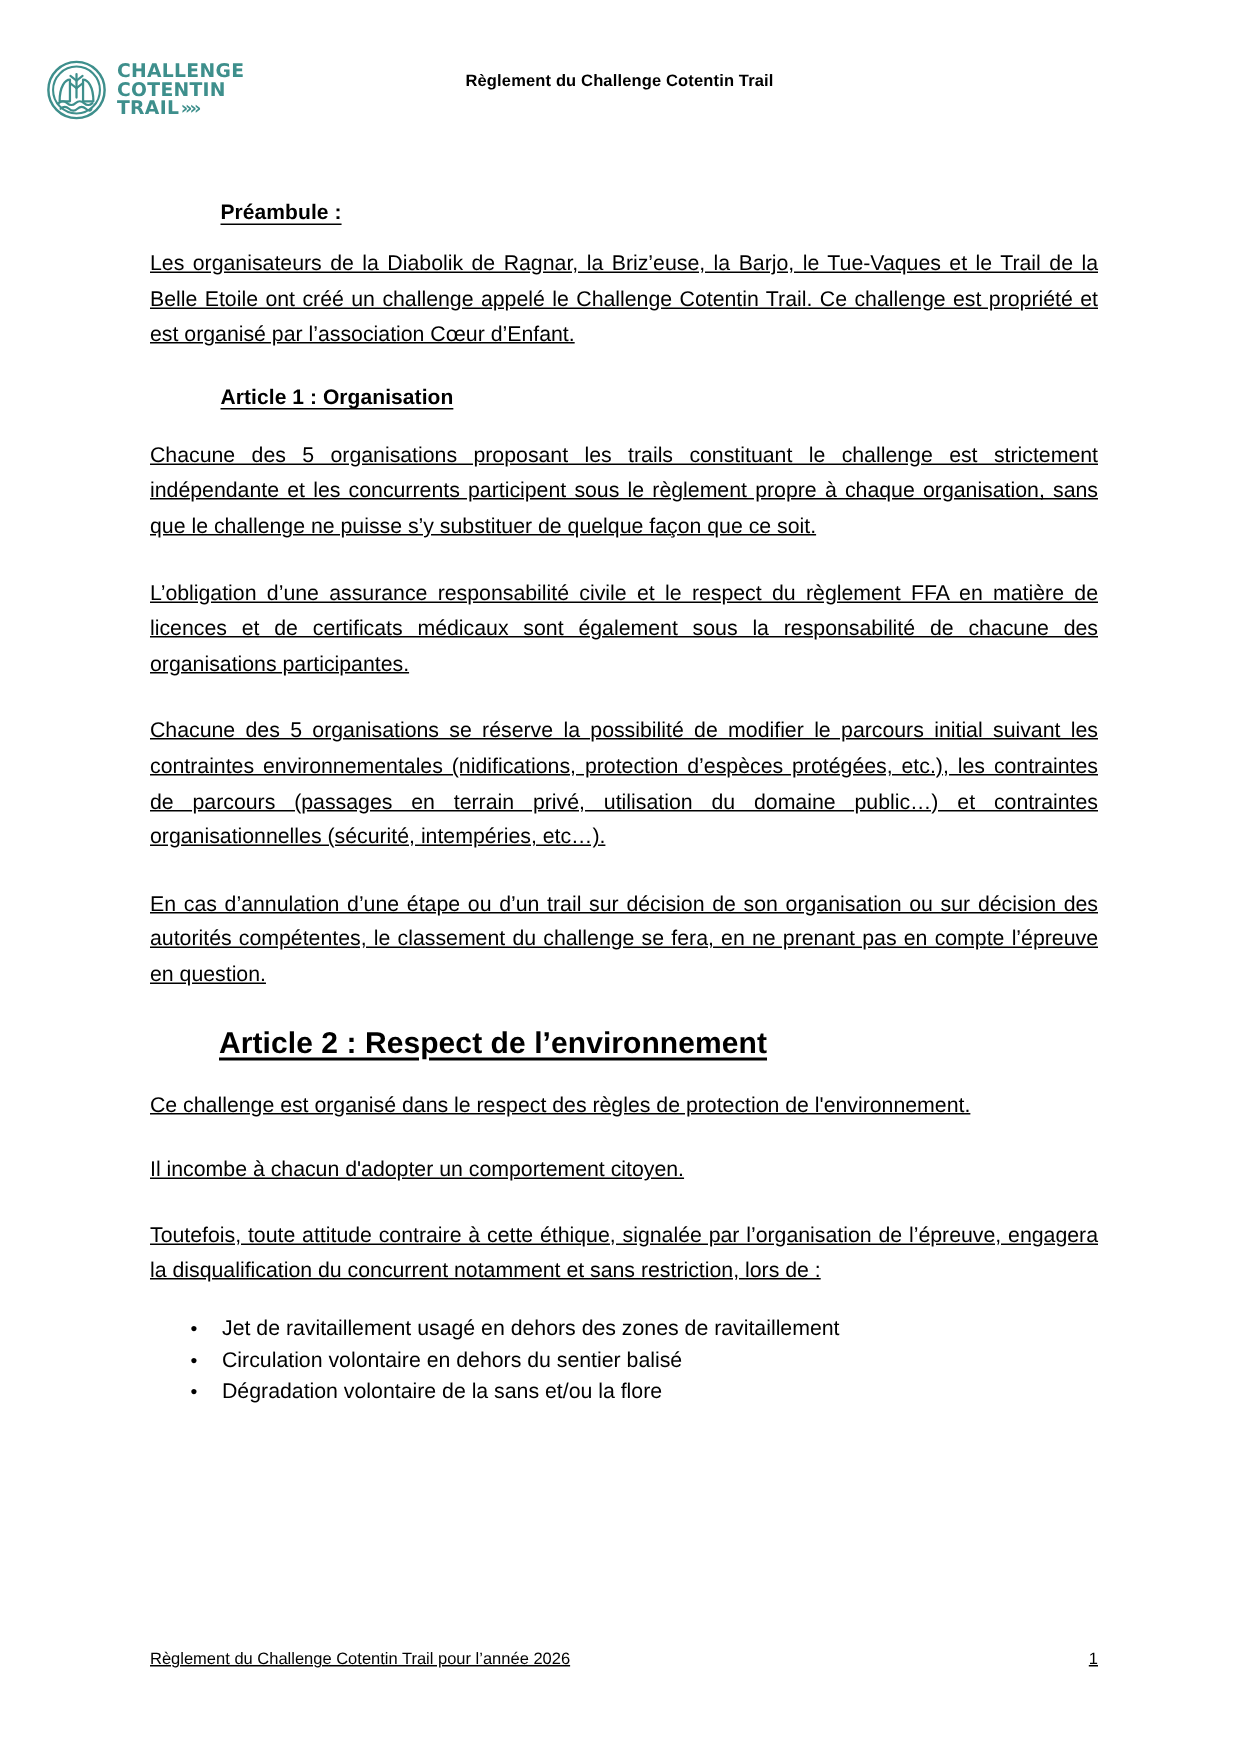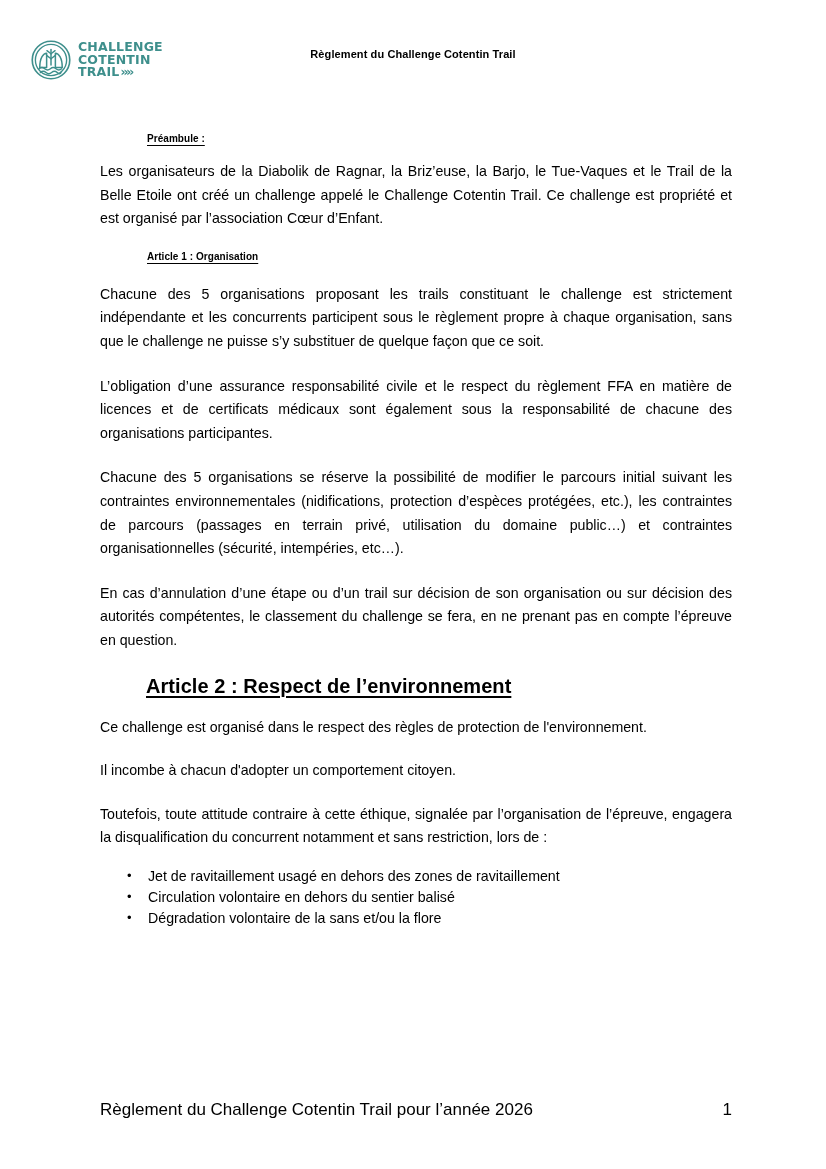--- a/index.html
+++ b/index.html
@@ -82,41 +82,42 @@
 
   
   .content {
     position: absolute;
     left: 100px;
     top: 133px;
     width: 632px;
   }
   h2.heading {
     margin: 0;
-    font-size: 10px;
+    font-size: 14px;
     font-weight: bold;
     text-decoration: underline;
     text-underline-offset: 2.5px;
     letter-spacing: 0.05px;
   }
   .heading-wrap {
     padding-left: 47px;
   }
   .heading-wrap.a2 {
     padding-left: 46px;
   }
   h2.heading.larger {
     font-size: 20px;
   }
   p.para {
     margin: 0;
     font-size: 14.2px;
     line-height: 23.6px;
     text-align: justify;
     text-justify: inter-word;
+    text-decoration: underline;
   }
   p.left {
     text-align: left;
   }
   .sp-after-preamble-head { height: 16px; }
   .sp-before-a1 { height: 20px; }
   .sp-after-a1  { height: 21px; }
   .sp-p { height: 21px; }
   .sp-before-a2 { height: 22px; }
   .sp-after-a2  { height: 18px; }
@@ -145,22 +146,23 @@
 
   
   .footer {
     position: absolute;
     left: 100px;
     top: 1100px;
     width: 632px;
     display: flex;
     justify-content: space-between;
     align-items: baseline;
-    font-size: 17px;
+    font-size: 11px;
     color: #000000;
+    text-decoration: underline;
   }
 </style>
 </head>
 <body>
 
 <div class="page">
 
   <div class="header">
 
     <div class="logo">

